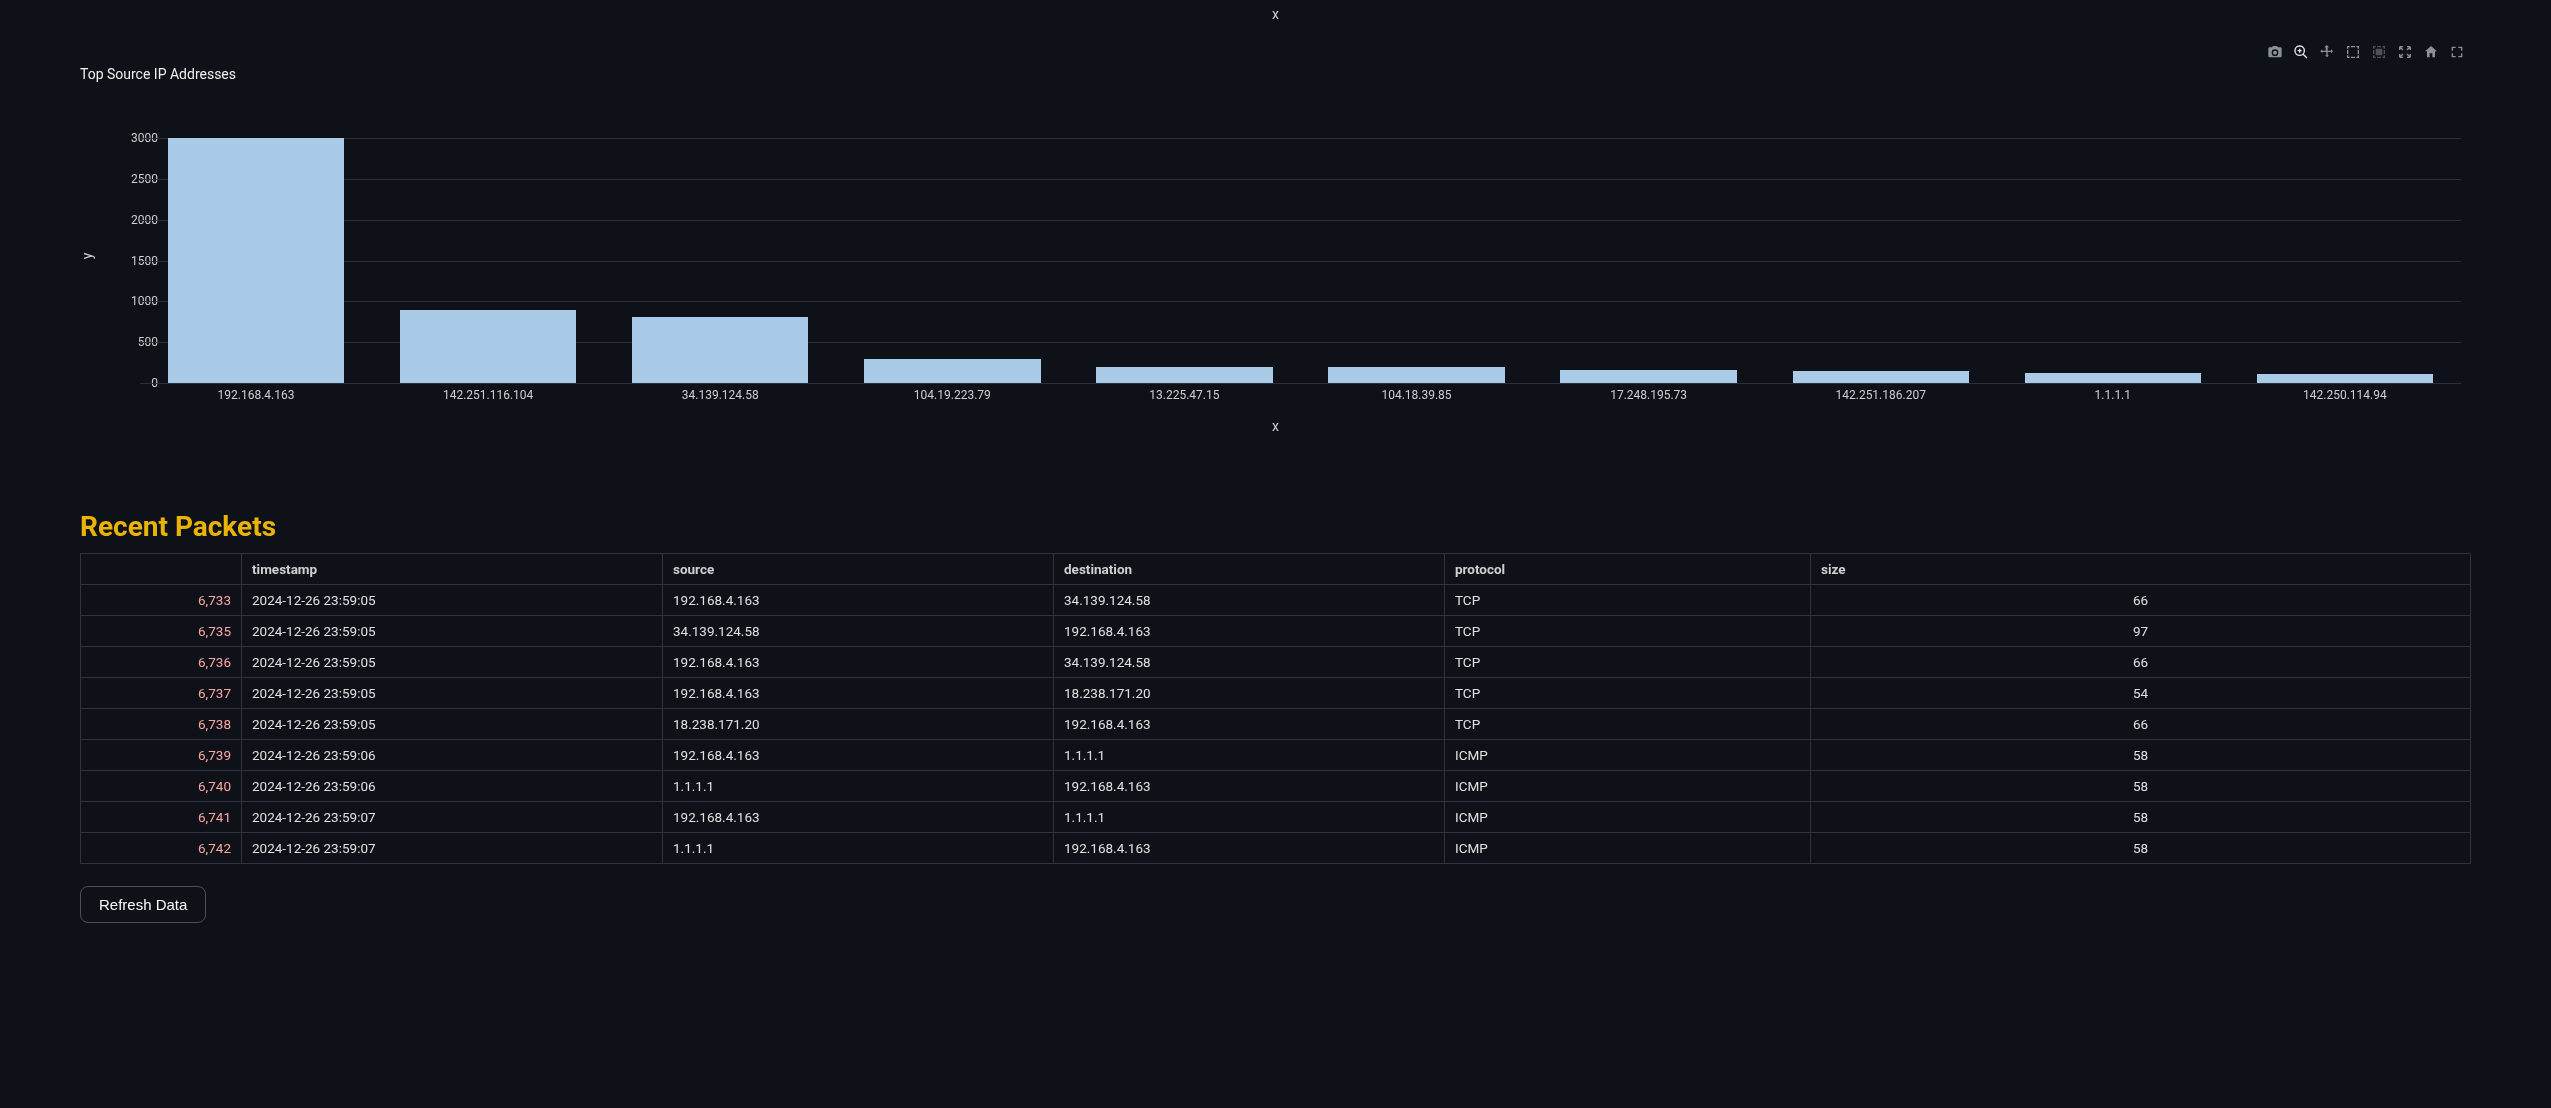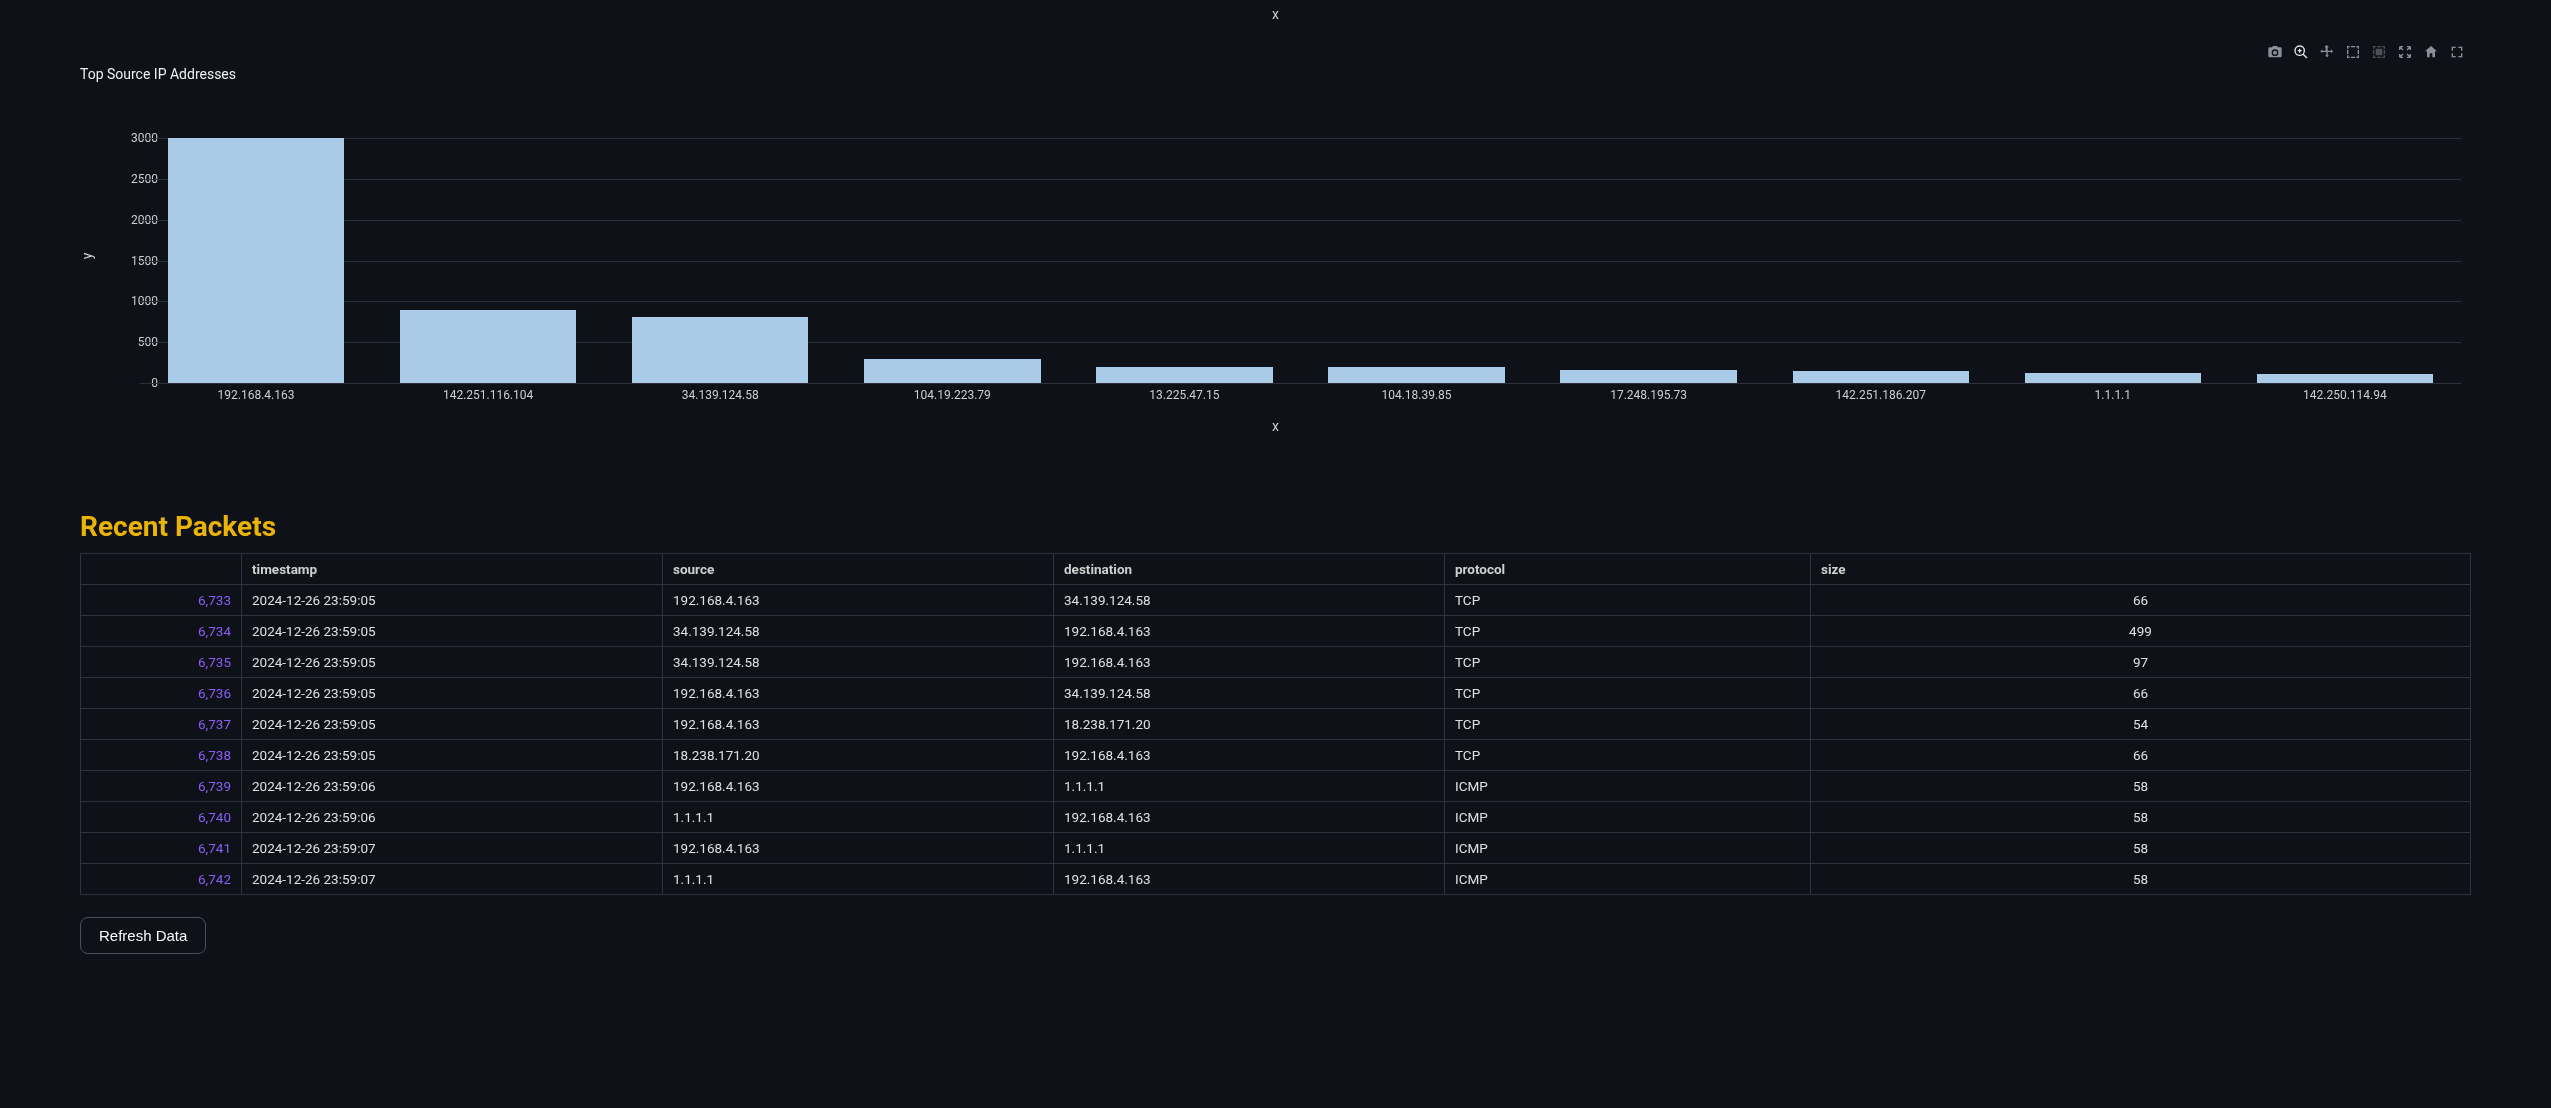--- a/index.html
+++ b/index.html
@@ -145,21 +145,21 @@
     text-align: left;
     color: #e0e0e0;
   }
   table.packets th {
     font-weight: 700;
     color: #d0d0d0;
     background: #0e1117;
   }
   table.packets td.idx {
     text-align: right;
-    color: #8b5cf6;
+    color: #fca5a5;
     width: 140px;
   }
   table.packets td.size {
     text-align: center;
   }
   .col-idx { width: 140px; }
   .col-ts { width: 400px; }
   .col-src { width: 370px; }
   .col-dst { width: 370px; }
   .col-proto { width: 345px; }
@@ -301,28 +301,20 @@
     <tbody id="packet-rows">
         <tr>
           <td class="idx">6,733</td>
           <td>2024-12-26 23:59:05</td>
           <td>192.168.4.163</td>
           <td>34.139.124.58</td>
           <td>TCP</td>
           <td class="size">66</td>
         </tr>
         <tr>
-          <td class="idx">6,734</td>
-          <td>2024-12-26 23:59:05</td>
-          <td>34.139.124.58</td>
-          <td>192.168.4.163</td>
-          <td>TCP</td>
-          <td class="size">499</td>
-        </tr>
-        <tr>
           <td class="idx">6,735</td>
           <td>2024-12-26 23:59:05</td>
           <td>34.139.124.58</td>
           <td>192.168.4.163</td>
           <td>TCP</td>
           <td class="size">97</td>
         </tr>
         <tr>
           <td class="idx">6,736</td>
           <td>2024-12-26 23:59:05</td>

